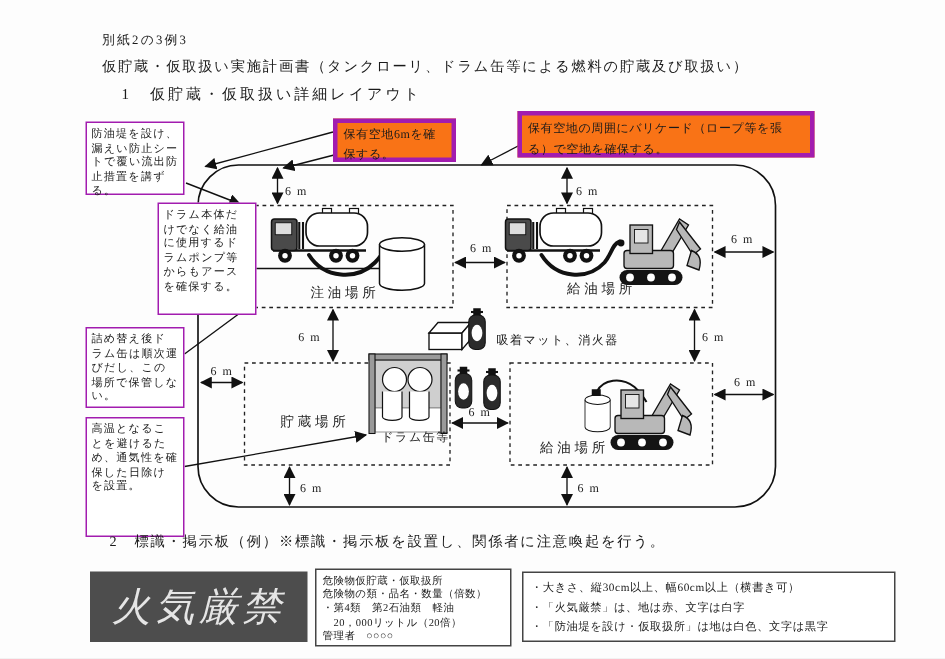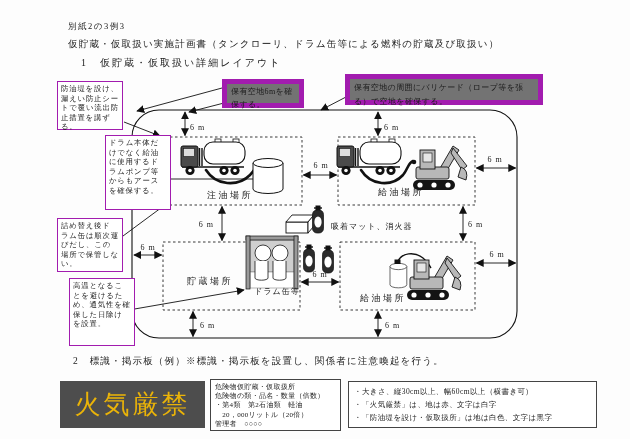--- a/index.html
+++ b/index.html
@@ -12,23 +12,23 @@
   .hdr-title{left:68px;top:38px;font-size:9.5px;letter-spacing:1.2px;white-space:nowrap;}
   .hdr-sec1{left:81px;top:56px;font-size:10px;letter-spacing:2px;white-space:nowrap;}
   .hdr-sec2{left:73px;top:355px;font-size:9.5px;letter-spacing:1.2px;white-space:nowrap;}
   .note{
     width:66px;border:1px solid #a21caf;background:#fff;box-sizing:border-box;
     padding:2px 3px;font-size:7.4px;line-height:9.6px;letter-spacing:0.8px;
   }
   .n1{left:57px;top:81px;height:49px;}
   .n2{left:57px;top:135px;height:75px;margin-left:48px;}
   .n3{left:57px;top:218px;height:54px;}
-  .n4{left:57px;top:278px;height:68px;margin-left:12px;}
+  .n4{left:57px;top:278px;height:80px;}
   .callout{
-    border:5px solid #a21caf;background:#737373;box-sizing:border-box;
+    border:3px solid #a21caf;background:#f97316;box-sizing:border-box;
     font-size:8px;letter-spacing:0.4px;line-height:12.5px;padding:2px 4px;
   }
   .c1{left:222px;top:79px;width:82px;height:29px;}
   .c2{left:345px;top:74px;width:198px;height:31px;line-height:13.5px;}
   .svgwrap{left:0;top:0;width:630px;height:439px;}
   .sign-fire{
     left:60px;top:381px;width:145px;height:47px;
     display:flex;align-items:center;justify-content:center;
   }
   .sign-fire span{font-size:26px;letter-spacing:3px;}
@@ -192,21 +192,21 @@
   <div class="abs note n1">防油堤を設け、漏えい防止シートで覆い流出防止措置を講ずる。</div>
   <div class="abs note n2">ドラム本体だけでなく給油に使用するドラムポンプ等からもアースを確保する。</div>
   <div class="abs note n3">詰め替え後ドラム缶は順次運びだし、この場所で保管しない。</div>
   <div class="abs note n4">高温となることを避けるため、通気性を確保した日除けを設置。</div>
 
   <div class="abs callout c1">保有空地6mを確保する。</div>
   <div class="abs callout c2">保有空地の周囲にバリケード（ロープ等を張る）で空地を確保する。</div>
 
   <div class="abs hdr-sec2">2　標識・掲示板（例）※標識・掲示板を設置し、関係者に注意喚起を行う。</div>
 
-  <div class="abs sign-fire" id="fire-sign" style="background: rgb(77, 77, 77); color: #eab308;">
+  <div class="abs sign-fire" id="fire-sign" style="background: rgb(77, 77, 77); color: #e5e5e5; font-style: italic;">
     <span>火気厳禁</span>
   </div>
   <div class="abs sign-info">
     <div>危険物仮貯蔵・仮取扱所</div>
     <div>危険物の類・品名・数量（倍数）</div>
     <div>・第4類　第2石油類　軽油</div>
     <div>　20，000リットル（20倍）</div>
     <div>管理者　○○○○</div>
   </div>
   <div class="abs sign-notes">

